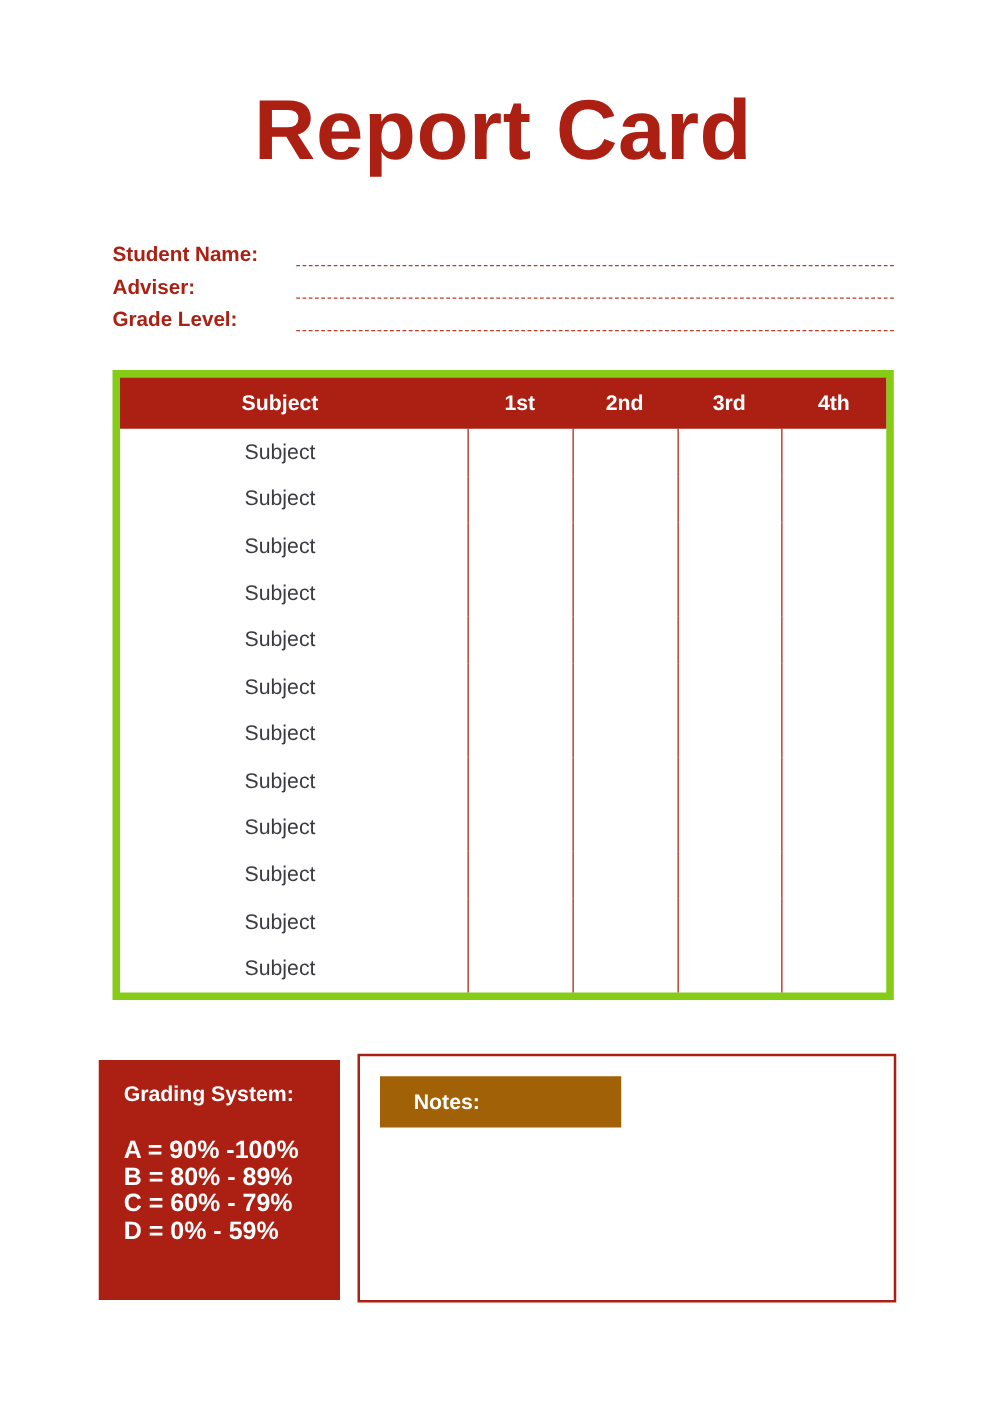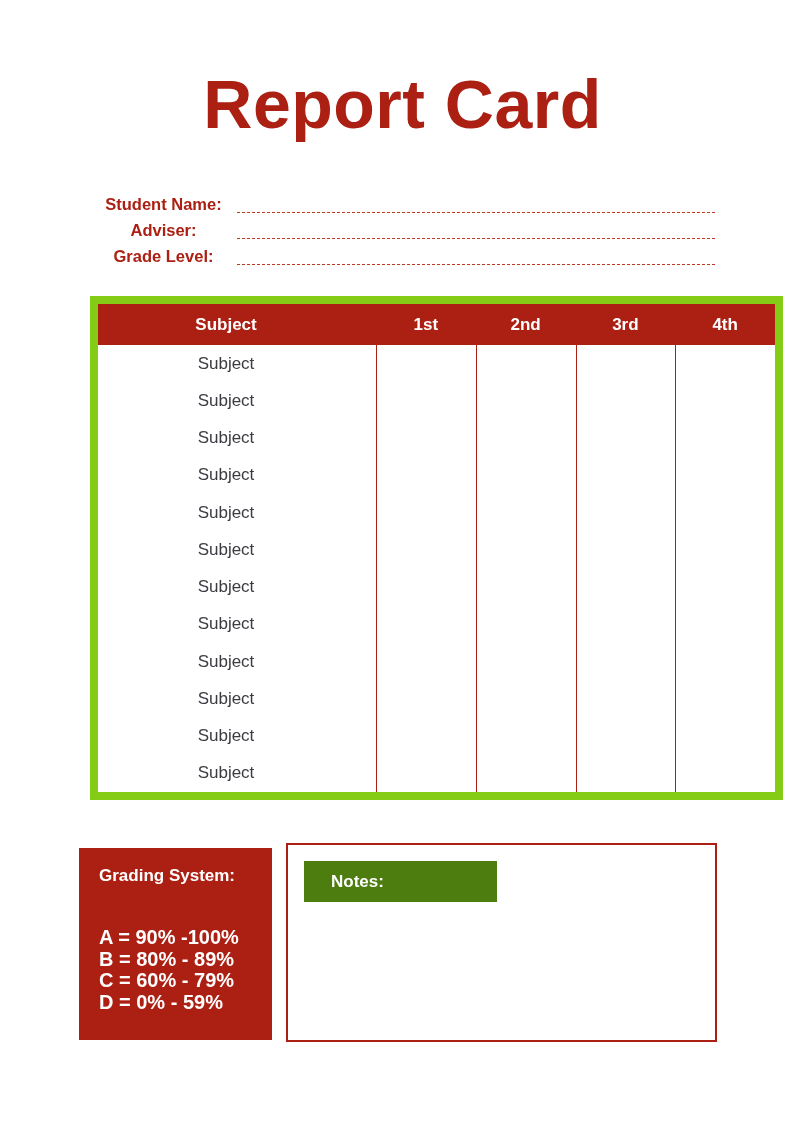--- a/index.html
+++ b/index.html
@@ -12,36 +12,36 @@
   .page { position: absolute; inset: 0; background: #ffffff; }
 
   
   .title {
     position: absolute; top: 74px; left: 90px; width: 625px;
     text-align: center; font-size: 68px; line-height: 60px;
     font-weight: bold; color: #AC2013; letter-spacing: 0.5px;
   }
 
   
-  .info { position: absolute; top: 191px; left: 90px; width: 625px; text-align: center; }
+  .info { position: absolute; top: 191px; left: 90px; width: 625px; }
   .info-row { display: flex; height: 26px; align-items: center; }
   .info-label {
     width: 147px; flex: 0 0 147px;
     font-size: 16.5px; font-weight: bold; color: #AC2013;
   }
   .info-line {
     flex: 1; align-self: flex-end;
     border-bottom: 1px dashed #BE3A25;
     margin-bottom: 4px; height: 18px;
   }
 
   
   .gtable {
-    position: absolute; top: 296px; left: 90px; width: 693px; height: 504px;
-    border: 8px solid #84cc16; display: flex; flex-direction: column; justify-content: center;
+    position: absolute; top: 296px; left: 90px; width: 625px; height: 504px;
+    border: 6px solid #84cc16; display: flex; flex-direction: column; justify-content: center;
   }
   .thead {
     height: 41px; flex: 0 0 41px; background: #AC2013;
     display: flex; align-items: center;
   }
   .hcell { color: #ffffff; font-weight: bold; font-size: 17px; text-align: center; }
   .h-subject { width: 278px; flex: 0 0 278px; padding-right: 22px; }
   .h-grade { flex: 1; }
   .tbody { flex: 1; display: flex; flex-direction: column; }
   .trow { flex: 1; display: flex; }
@@ -50,30 +50,30 @@
     display: flex; align-items: center; justify-content: center;
     font-size: 17px; color: #3B3B42;
   }
   .td-grade { flex: 1; border-left: 1.5px solid #AC2013; }
 
   
   .grading-box {
     position: absolute; left: 79px; top: 848px; width: 193px; height: 192px;
     background: #AC2013; color: #ffffff; padding: 18px 10px 0 20px;
   }
-  .grading-title { font-size: 17px; font-weight: bold; margin-bottom: 41px; }
+  .grading-title { font-size: 17px; font-weight: bold; margin-bottom: 24px; }
   .grading-line { font-size: 20px; font-weight: bold; line-height: 21.5px; }
 
   .notes-box {
     position: absolute; left: 286px; top: 843px; width: 431px; height: 199px;
     border: 2px solid #AC2013; background: #ffffff;
   }
   .notes-label {
     position: absolute; left: 16px; top: 16px; width: 193px; height: 41px;
-    background: #4d7c0f; color: #ffffff; font-size: 17px; font-weight: bold;
+    background: #a16207; color: #ffffff; font-size: 17px; font-weight: bold;
     line-height: 41px; padding-left: 27px;
   }
   .notes-content { position: absolute; left: 16px; top: 66px; right: 16px; bottom: 10px; }
 </style>
 </head>
 <body>
 
 <div class="page">
 
   <h1 class="title">Report Card</h1>

